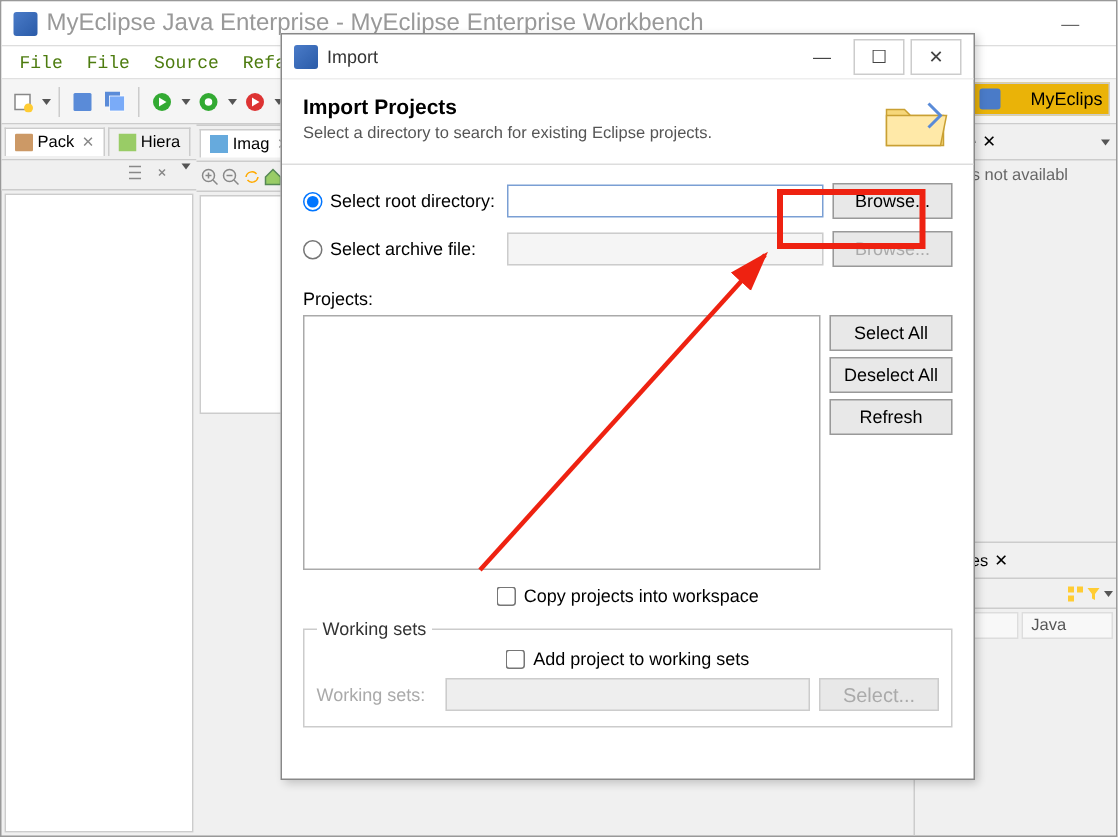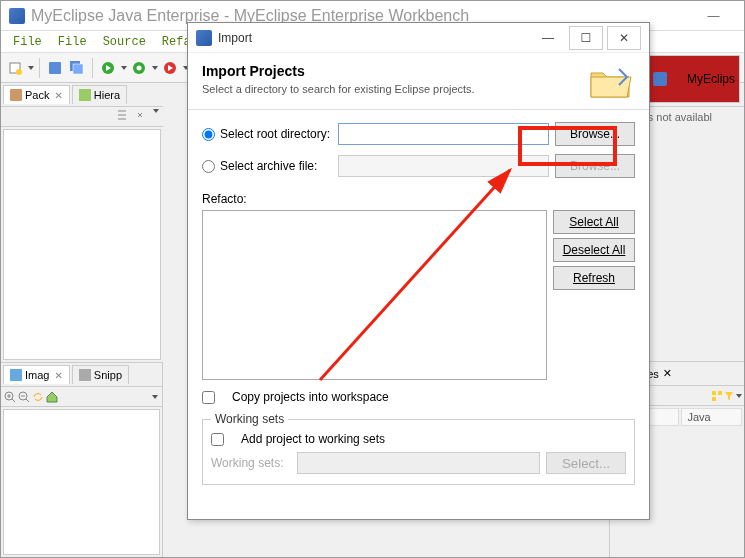--- a/index.html
+++ b/index.html
@@ -68,37 +68,37 @@
     .radio-row input[type=text].disabled { border: 1px solid #ccc; background: #f5f5f5; }
     .radio-row .browse-btn { width: 80px; height: 24px; border: 1px solid #999; background: #e8e8e8; font-size: 12px; }
     .radio-row .browse-btn.disabled { color: #aaa; }
     
     .highlight-box { position: absolute; border: 4px solid #e21; pointer-events: none; }
     .arrow-svg { position: absolute; pointer-events: none; }
     
     .projects-label { margin-top: 6px; margin-bottom: 4px; }
     .projects-area { display: flex; gap: 6px; height: 170px; }
     .projects-list { flex: 1; border: 1px solid #aaa; background: #fff; }
-    .projects-btns { width: 82px; display: flex; flex-direction: column; gap: 4px; text-decoration: underline; }
+    .projects-btns { width: 82px; display: flex; flex-direction: column; gap: 4px; }
     .projects-btns button { height: 24px; border: 1px solid #999; background: #e8e8e8; font-size: 12px; }
     
-    .checkbox-row { display: flex; align-items: center; gap: 17px; margin-top: 10px; }
+    .checkbox-row { display: flex; align-items: center; gap: 5px; margin-top: 10px; justify-content: center; }
     
     fieldset.working-sets { border: 1px solid #ccc; margin-top: 8px; padding: 6px 8px 10px; }
     fieldset.working-sets legend { padding: 0 4px; color: #333; }
     .ws-row { display: flex; align-items: center; gap: 6px; margin-top: 6px; }
     .ws-row .ws-label { width: 80px; color: #aaa; }
     .ws-row .ws-combo { flex: 1; height: 22px; border: 1px solid #ccc; background: #eee; }
     .ws-row .ws-btn { width: 80px; height: 22px; border: 1px solid #ccc; background: #e8e8e8; color: #aaa; }
     
     
     svg { display: block; }
     
     
-    .perspective { position: absolute; right: 4px; top: 54px; display: flex; align-items: center; gap: 19px; border: 1px solid #ccc; padding: 15px 4px; background: #b91c1c; }
+    .perspective { position: absolute; right: 4px; top: 54px; display: flex; align-items: center; gap: 19px; border: 1px solid #ccc; padding: 2px 4px; background: #eab308; }
     .perspective .p-icon { width: 16px; height: 16px; }
     .outline-msg { padding: 4px 6px; font-size: 11px; color: #666; }
   </style>
 </head>
 <body>
 
 <div class="main-window">
 
   <div class="titlebar">
     <div class="app-icon"></div>
@@ -177,21 +177,21 @@
         <rect x="1" y="1" width="14" height="3" fill="#5a8bd8"></rect>
       </svg>
     <svg class="p-icon" width="16" height="16">
         <rect x="1" y="1" width="14" height="14" fill="#4a7bc8" rx="2"></rect>
       </svg>
     <span>MyEclips</span>
   </div>
 
   <div class="body-area">
 
-    <div style="display:flex; flex-direction:column; width:162px;">
+    <div style="display:flex; flex-direction:row; width:162px;">
       <div class="left-col" style="flex:1; border-right:none;">
         <div class="view-tabs">
           <div class="view-tab">
             <svg class="icon" width="12" height="12">
                 <rect width="12" height="12" fill="#c96" rx="1"></rect>
               </svg>
             <span>Pack</span>
             <span class="close-x">✕</span>
           </div>
           <div class="view-tab inactive">
@@ -351,21 +351,21 @@
 
     <div class="radio-row">
       <label>
         <input type="radio" style="">
         <span>Select archive file:</span>
       </label>
       <input type="text" class="disabled" disabled="" style="">
       <button class="browse-btn disabled" disabled="">Browse...</button>
     </div>
 
-    <div class="projects-label">Refacto:</div>
+    <div class="projects-label">Projects:</div>
     <div class="projects-area">
       <div class="projects-list"></div>
       <div class="projects-btns">
         <button>Select All</button>
         <button>Deselect All</button>
         <button>Refresh</button>
       </div>
     </div>
 
     <div class="checkbox-row">

